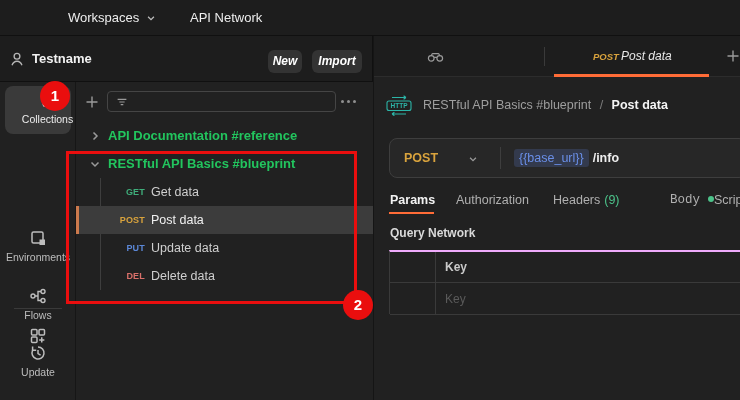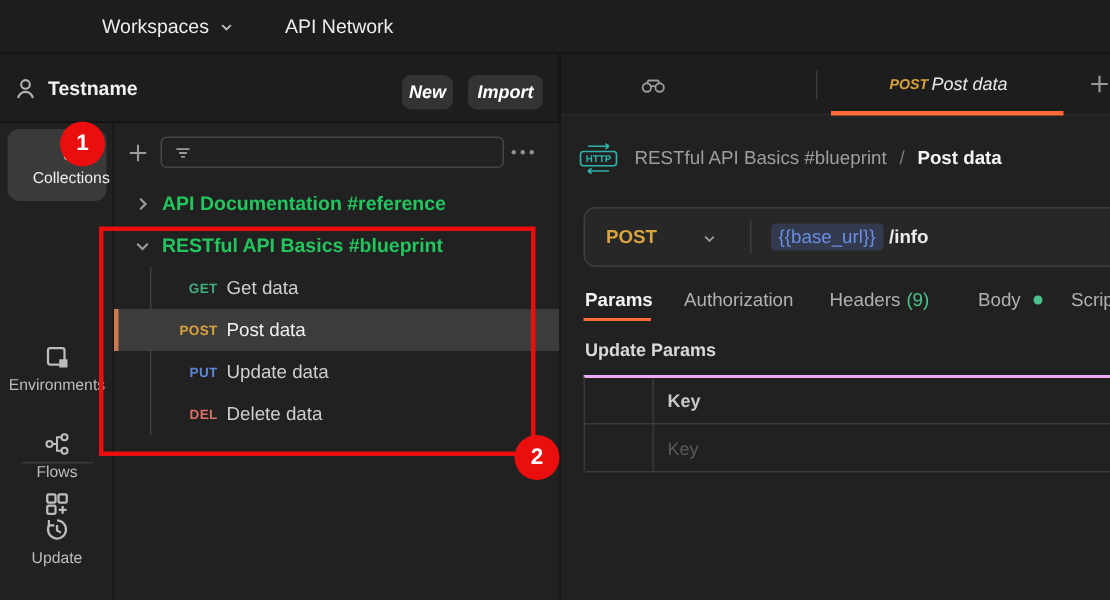--- a/index.html
+++ b/index.html
@@ -109,21 +109,21 @@
   .url-chip { background:#333a4d; border-radius:3px; padding:2px 5px;
               font-size:12.5px; color:var(--c-variable_blue,#6a8fe8); }
   .url-path { font-size:12.5px; font-weight:600; color:#ededed; }
 
   .reqtab { position:absolute; top:150px; height:28px; line-height:28px;
             font-size:12.5px; color:#b0b0b0; white-space:nowrap; cursor:pointer; }
   .rt-params { left:16px; color:#f2f2f2; font-weight:700; }
   .rt-auth { left:82px; }
   .rt-headers { left:179px; }
   .rt-count { color:var(--c-status_green,#4cc38a); margin-left:4px; }
-  .rt-body { left:278px; }
+  .rt-body { left:296px;font-family:Liberation Mono, monospace; }
   .body-dot { display:inline-block; width:6px; height:6px; border-radius:50%;
               background:var(--c-status_green,#4cc38a); margin-left:8px; vertical-align:1px; }
   .rt-scripts { left:340px; }
   .rt-underline { position:absolute; left:15px; top:176px; width:45px; height:2px;
                   background:var(--c-accent_orange,#ff6c37); }
 
   .qp-title { position:absolute; left:16px; top:190px; height:14px; line-height:14px;
               font-size:12px; font-weight:700; color:#d9d9d9; }
 
   .ptable { position:absolute; left:15px; top:214px; width:352px; height:64px;
@@ -347,21 +347,21 @@
       </span>
     </div>
 
     <span class="reqtab rt-params">Params</span>
     <span class="reqtab rt-auth">Authorization</span>
     <span class="reqtab rt-headers"><span>Headers</span><span class="rt-count">(9)</span></span>
     <span class="reqtab rt-body"><span>Body</span><span class="body-dot"></span></span>
     <span class="reqtab rt-scripts">Scripts</span>
     <span class="rt-underline"></span>
 
-    <div class="qp-title">Update Params</div>
+    <div class="qp-title">Query Network</div>
 
     <div class="ptable">
       <div class="pt-col-div"></div>
       <div class="pt-hrow">
         <span class="pt-key-h">Key</span>
       </div>
       <div class="pt-irow">
         <input class="pt-input" type="text" placeholder="Key" style="">
       </div>
     </div>

